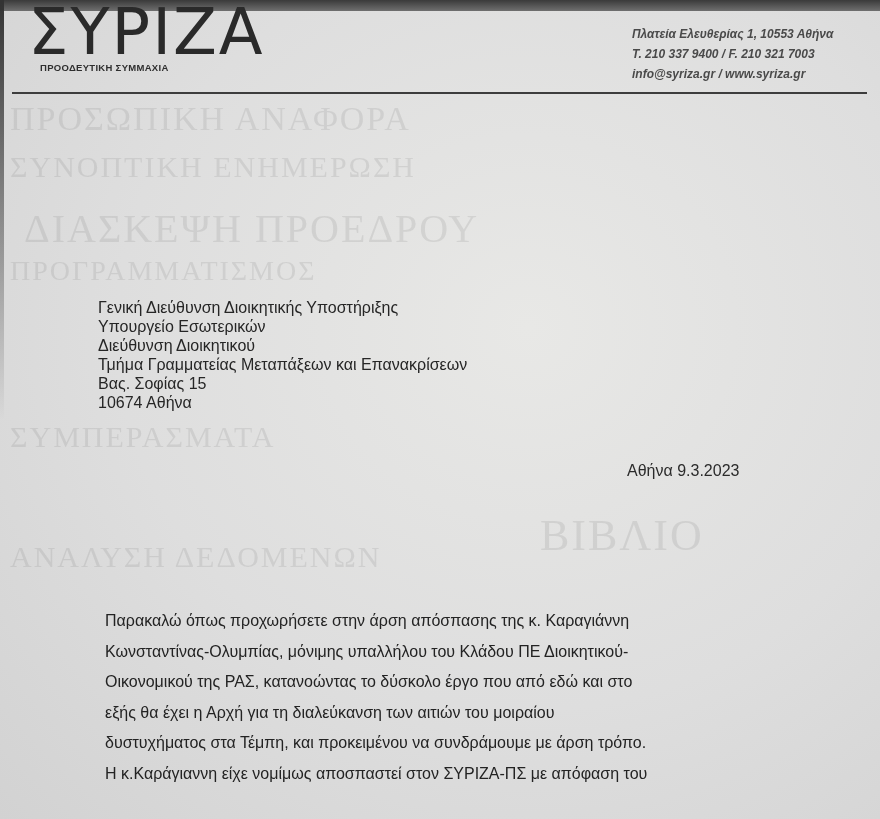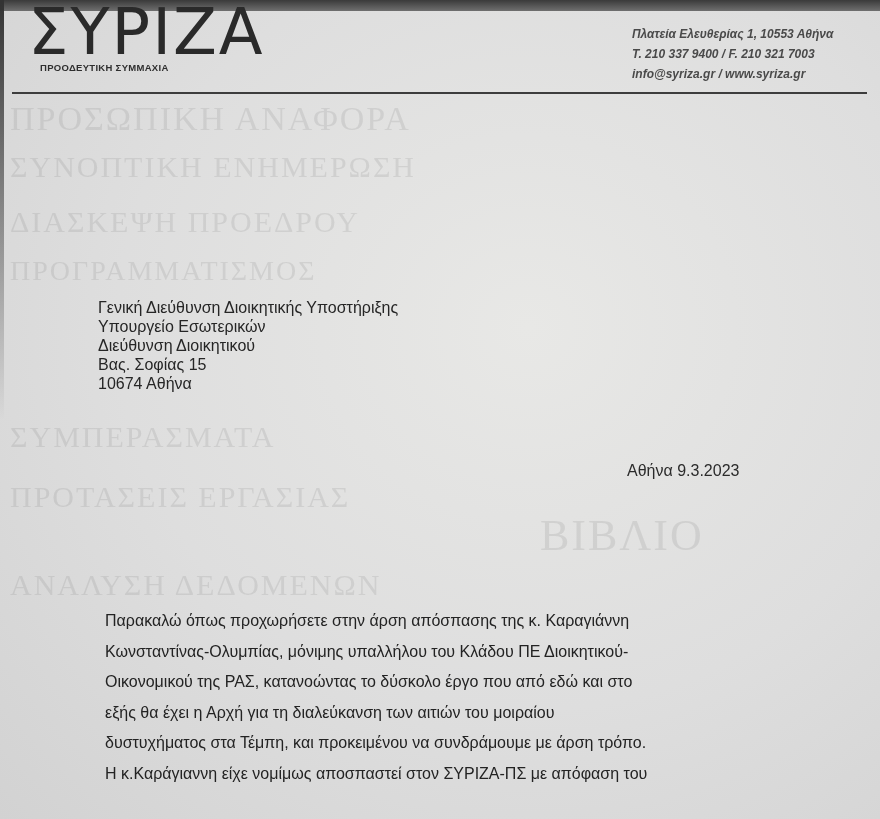--- a/index.html
+++ b/index.html
@@ -65,40 +65,40 @@
 </style>
 </head>
 <body>
 
 <div class="page">
   <div class="top-band"></div>
   <div class="left-edge"></div>
 
   <div class="ghost" style="left:10px;top:100px;font-size:34px;">ΠΡΟΣΩΠΙΚΗ ΑΝΑΦΟΡΑ</div>
   <div class="ghost" style="left:10px;top:150px;font-size:30px;">ΣΥΝΟΠΤΙΚΗ ΕΝΗΜΕΡΩΣΗ</div>
-  <div class="ghost" style="left:10px;top:205px;font-size:30px;">ΔΙΑΣΚΕΨΗ ΠΡΟΕΔΡΟΥ</div>
+  <div class="ghost" style="left:24px;top:205px;font-size:40px;">ΔΙΑΣΚΕΨΗ ΠΡΟΕΔΡΟΥ</div>
   <div class="ghost" style="left:10px;top:255px;font-size:28px;">ΠΡΟΓΡΑΜΜΑΤΙΣΜΟΣ</div>
   <div class="ghost" style="left:10px;top:420px;font-size:30px;">ΣΥΜΠΕΡΑΣΜΑΤΑ</div>
-  <div class="ghost" style="left:10px;top:480px;font-size:30px;">ΠΡΟΤΑΣΕΙΣ ΕΡΓΑΣΙΑΣ</div>
   <div class="ghost" style="left:540px;top:510px;font-size:44px;">ΒΙΒΛΙΟ</div>
-  <div class="ghost" style="left:10px;top:568px;font-size:30px;">ΑΝΑΛΥΣΗ ΔΕΔΟΜΕΝΩΝ</div>
+  <div class="ghost" style="left:10px;top:540px;font-size:30px;">ΑΝΑΛΥΣΗ ΔΕΔΟΜΕΝΩΝ</div>
 
   <div class="logo">ΣΥΡΙΖΑ</div>
   <div class="logo-sub">ΠΡΟΟΔΕΥΤΙΚΗ ΣΥΜΜΑΧΙΑ</div>
   <div class="contact">
     <div>Πλατεία Ελευθερίας 1, 10553 Αθήνα</div>
     <div>T. 210 337 9400 / F. 210 321 7003</div>
     <div>info@syriza.gr / www.syriza.gr</div>
   </div>
   <div class="header-rule"></div>
 
   <div class="recipient">
     <div>Γενική Διεύθυνση Διοικητικής Υποστήριξης</div>
     <div>Υπουργείο Εσωτερικών</div>
     <div>Διεύθυνση Διοικητικού</div>
+    <div>Τμήμα Γραμματείας Μεταπάξεων και Επανακρίσεων</div>
     <div>Βας. Σοφίας 15</div>
     <div>10674 Αθήνα</div>
   </div>
 
   <div class="date">Αθήνα 9.3.2023</div>
 
   <div class="body-text">
     <div class="line">Παρακαλώ όπως προχωρήσετε στην άρση απόσπασης της κ. Καραγιάννη</div>
     <div class="line">Κωνσταντίνας-Ολυμπίας, μόνιμης υπαλλήλου του Κλάδου ΠΕ Διοικητικού-</div>
     <div class="line">Οικονομικού της ΡΑΣ, κατανοώντας το δύσκολο έργο που από εδώ και στο</div>

